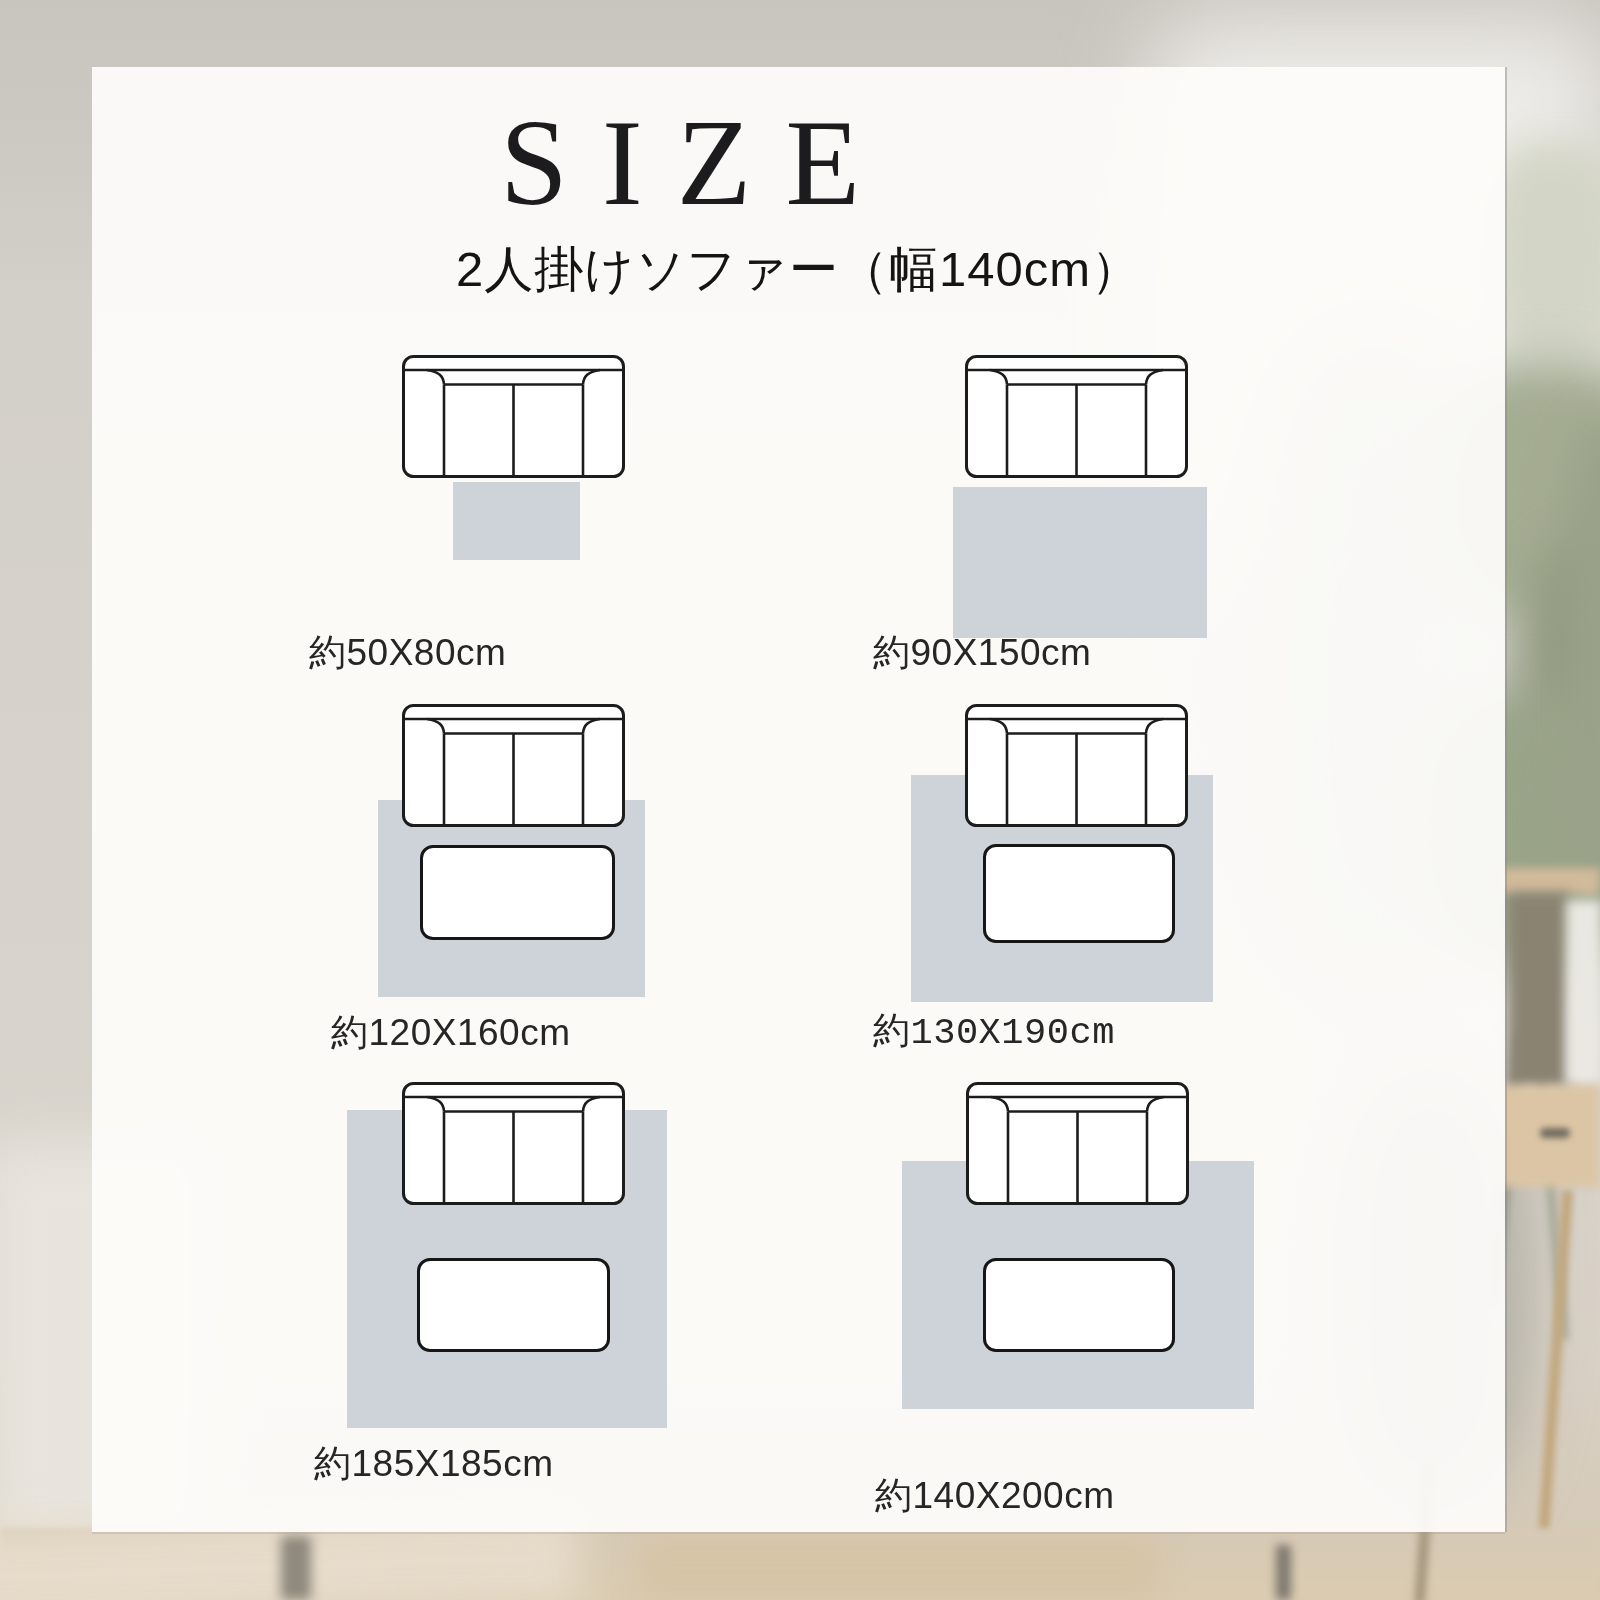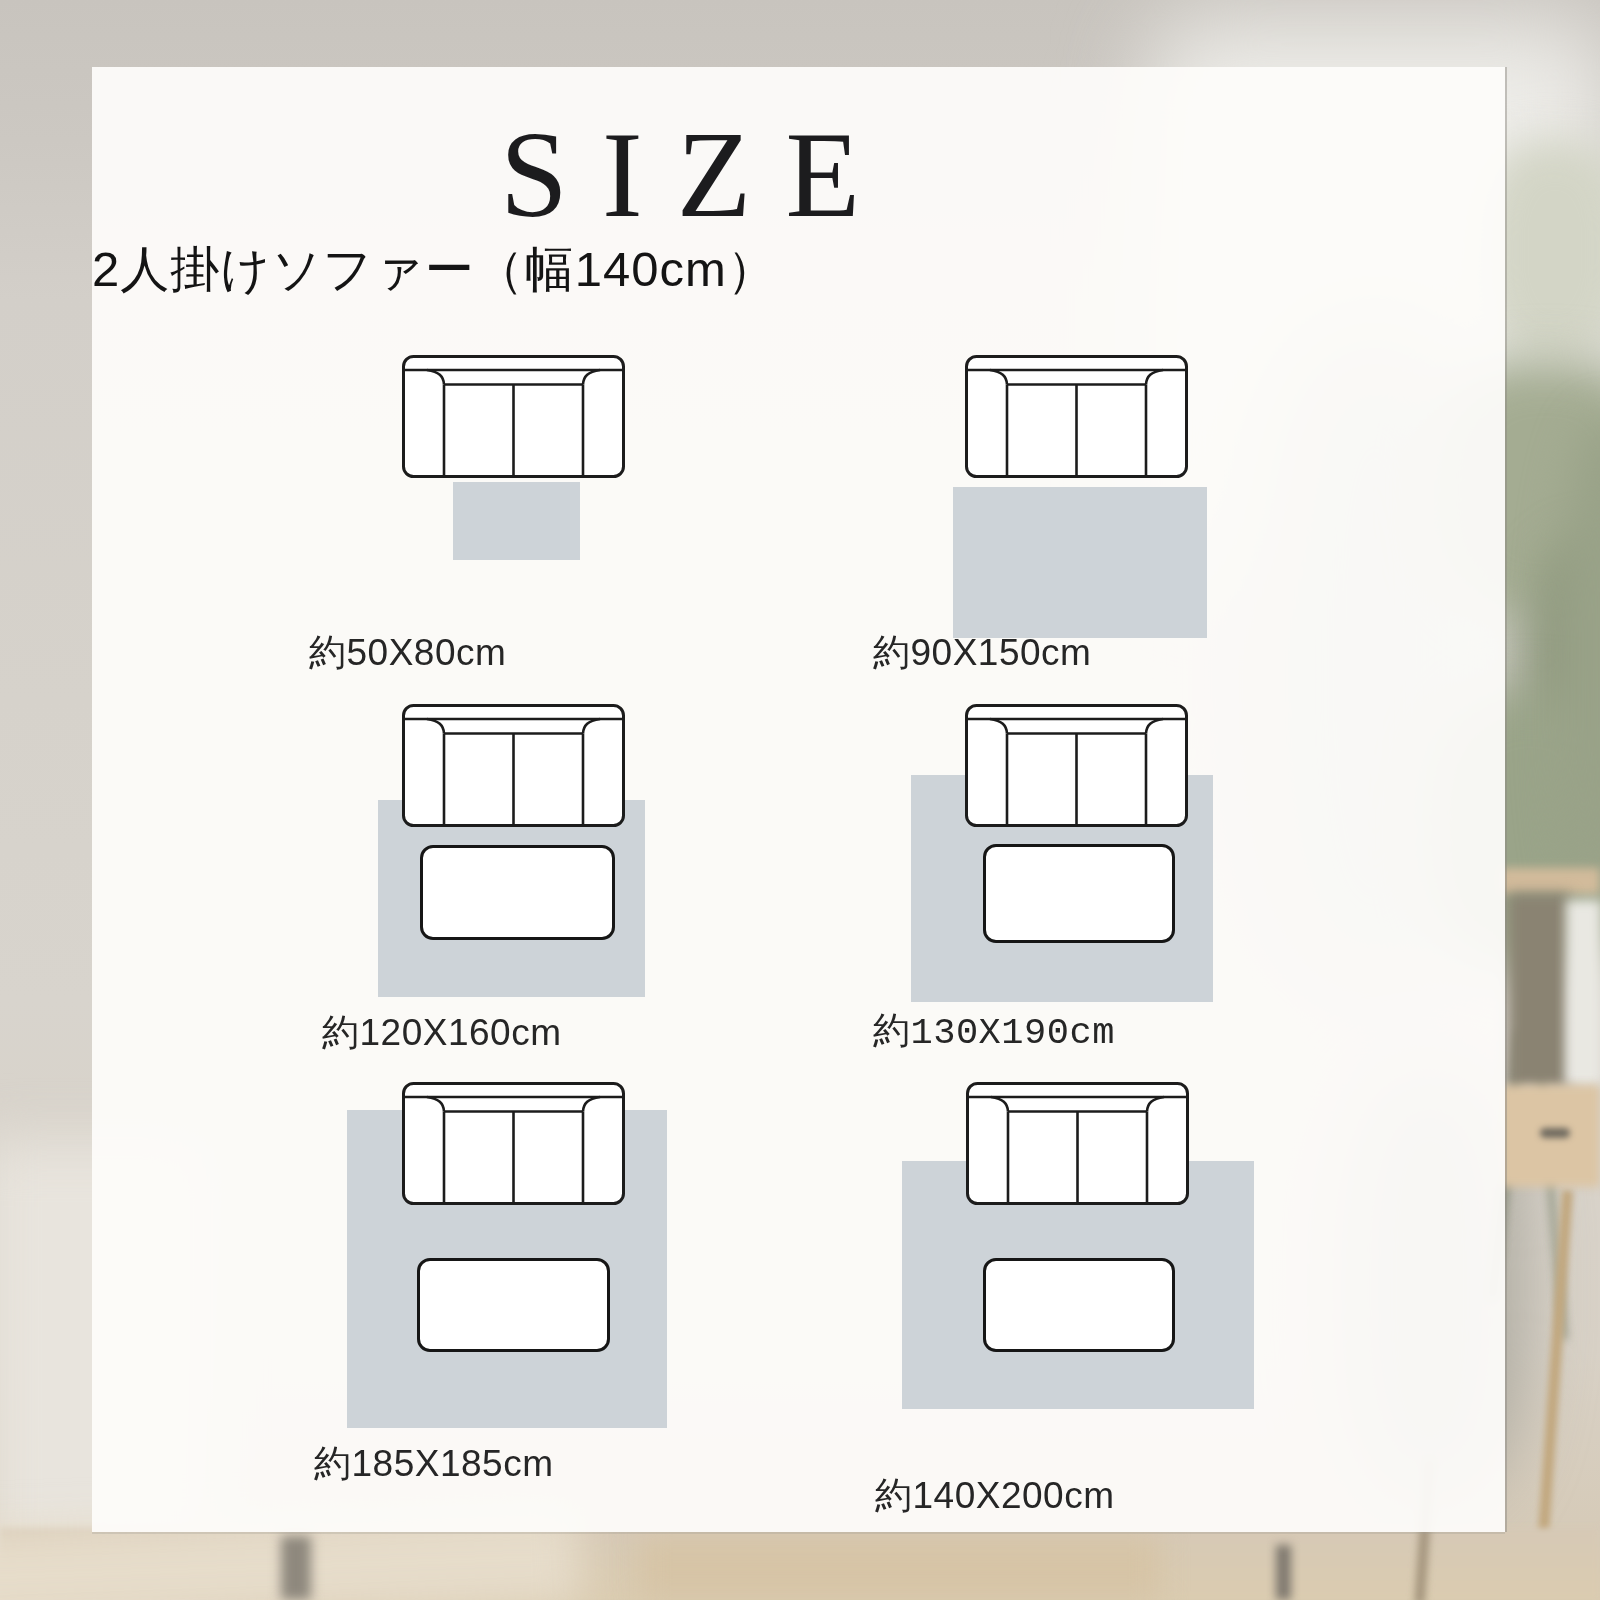--- a/index.html
+++ b/index.html
@@ -33,43 +33,43 @@
   .floor-light{left:-60px;top:1520px;width:640px;height:95px;background:#e6dcca;filter:blur(20px);transform:rotate(-2deg);}
   .floor-band{left:640px;top:1538px;width:520px;height:62px;background:#d6c4a6;filter:blur(14px);}
   .floor-dark-obj{left:281px;top:1536px;width:30px;height:64px;background:#8e887d;filter:blur(6px);}
   .floor-leg{left:1420px;top:1460px;width:9px;height:145px;background:#9b8c74;filter:blur(4px);transform:rotate(4deg);}
   .floor-leg2{left:1276px;top:1545px;width:15px;height:55px;background:#7f796f;filter:blur(5px);}
   
   .panel{left:92px;top:67px;width:1413px;height:1465px;
     background:rgba(253,252,250,0.94);
     box-shadow:2px 0 0 rgba(140,136,128,0.45),0 2px 0 rgba(160,155,147,0.3);}
   
-  .title{position:absolute;left:92px;top:108px;width:1193px;text-align:center;
+  .title{position:absolute;left:92px;top:96px;width:1193px;text-align:center;
     font-family:"Liberation Serif","DejaVu Serif",serif;font-size:122px;line-height:1.1;
     color:#1c1c1e;letter-spacing:0.28em;text-indent:0.14em;font-weight:normal;margin:0;}
-  .subtitle{position:absolute;left:92px;top:240px;width:1413px;
+  .subtitle{position:absolute;left:92px;top:240px;width:1413px;text-align:center;
     font-size:49px;line-height:1.2;color:#141414;letter-spacing:1px;}
   .size-label{position:absolute;width:420px;text-align:left;font-size:37px;
     line-height:40px;color:#262626;letter-spacing:0.5px;}
   
   .diagram{position:absolute;inset:0;}
   .rug{position:absolute;background:#cdd3d8;}
   .sofa{position:absolute;width:223px;height:123px;}
   .ctable{position:absolute;background:#ffffff;border:3px solid #161616;border-radius:13px;box-sizing:border-box;}
   
   .d1 .rug{left:453px;top:482px;width:127px;height:78px;}
   .d1 .sofa{left:402px;top:355px;}
   .d1 .size-label{left:309px;top:633px;}
   .d2 .rug{left:953px;top:487px;width:254px;height:151px;}
   .d2 .sofa{left:965px;top:355px;}
   .d2 .size-label{left:873px;top:633px;}
   .d3 .rug{left:378px;top:800px;width:267px;height:197px;}
   .d3 .sofa{left:402px;top:704px;}
   .d3 .ctable{left:420px;top:845px;width:195px;height:95px;}
-  .d3 .size-label{left:322px;top:1013px;}
+  .d3 .size-label{left:331px;top:1013px;}
   .d4 .rug{left:911px;top:775px;width:302px;height:227px;}
   .d4 .sofa{left:965px;top:704px;}
   .d4 .ctable{left:983px;top:844px;width:192px;height:99px;}
   .d4 .size-label{left:873px;top:1013px;font-family:Liberation Mono, monospace;}
   .d5 .rug{left:347px;top:1110px;width:320px;height:318px;}
   .d5 .sofa{left:402px;top:1082px;}
   .d5 .ctable{left:417px;top:1258px;width:193px;height:94px;}
   .d5 .size-label{left:314px;top:1444px;}
   .d6 .rug{left:902px;top:1161px;width:352px;height:248px;}
   .d6 .sofa{left:966px;top:1082px;}

